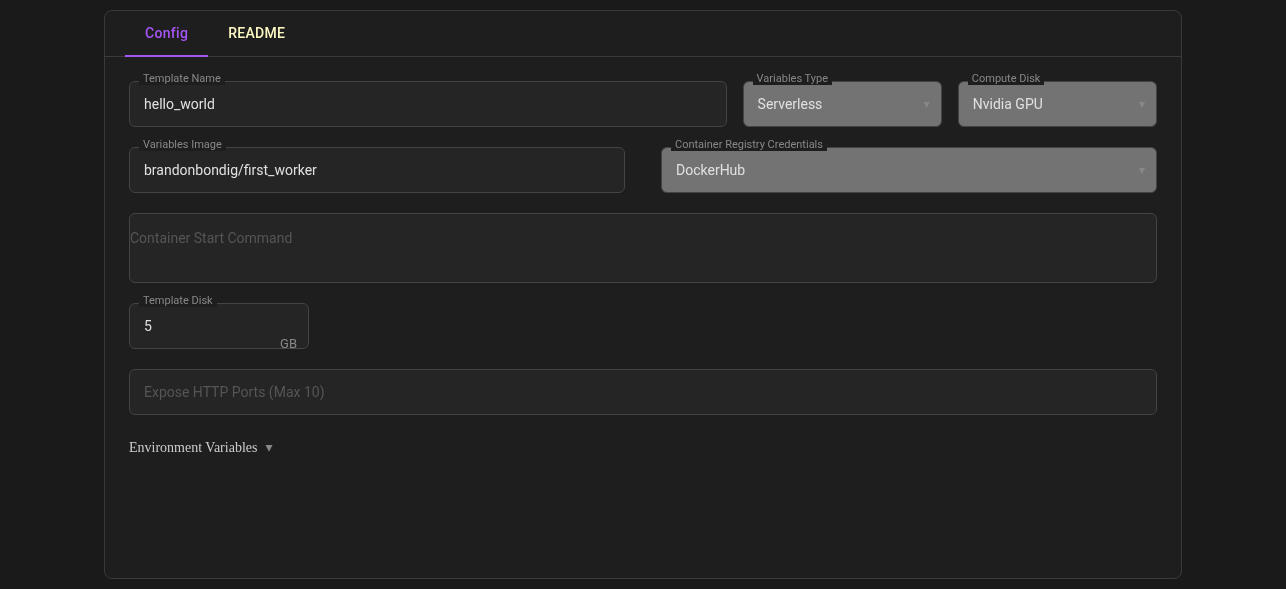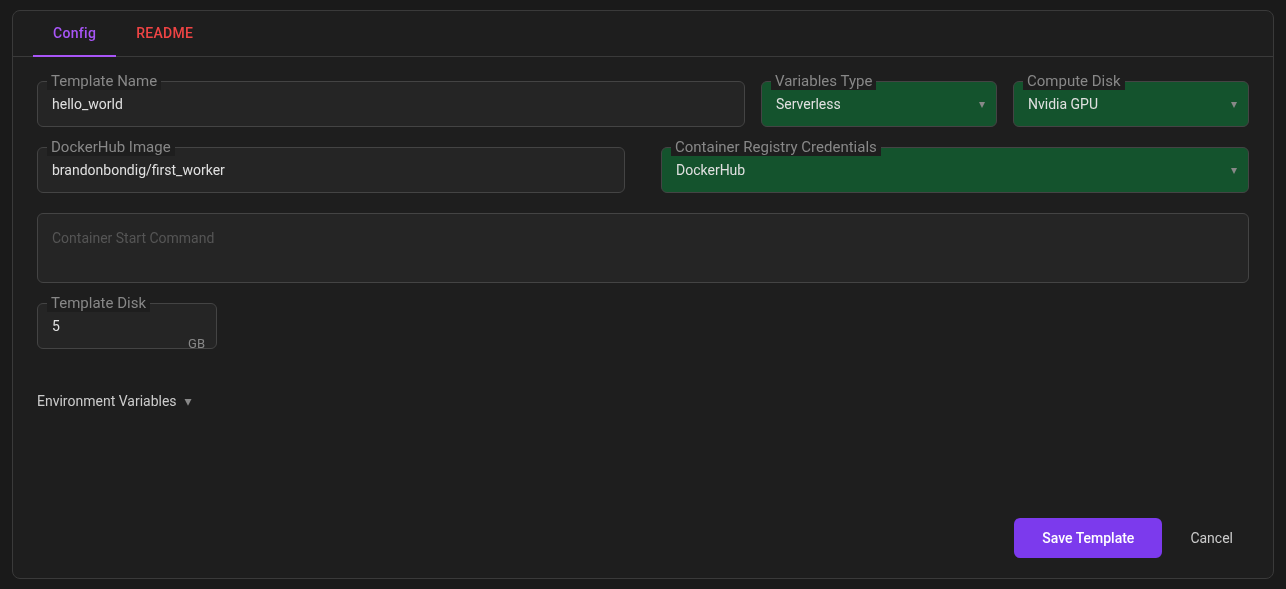--- a/index.html
+++ b/index.html
@@ -14,41 +14,41 @@
       color: #e0e0e0;
       width: 1286px;
       height: 589px;
       overflow: hidden;
     }
 
     .modal {
       background: #1e1e1e;
       border: 1px solid #3a3a3a;
       border-radius: 8px;
-      width: 1262px;
+      width: 1078px;
       margin: 10px auto;
       height: 569px;
       display: flex;
       flex-direction: column;
       overflow: hidden;
     }
 
     
     .tabs {
       display: flex;
       border-bottom: 1px solid #3a3a3a;
       padding: 0 20px;
       gap: 0;
     }
 
     .tab {
       padding: 14px 20px;
       font-size: 14px;
       font-weight: 500;
-      color: #ef4444;
+      color: #fef9c3;
       cursor: pointer;
       border-bottom: 2px solid transparent;
       margin-bottom: -1px;
       letter-spacing: 0.3px;
     }
 
     .tab.active {
       color: #a855f7;
       border-bottom: 2px solid #a855f7;
     }
@@ -75,21 +75,21 @@
       position: relative;
       flex: 1;
     }
 
     .field-label {
       position: absolute;
       top: -9px;
       left: 10px;
       background: #1e1e1e;
       padding: 0 4px;
-      font-size: 15px;
+      font-size: 11px;
       color: #888;
       pointer-events: none;
       z-index: 1;
     }
 
     .field-input {
       width: 100%;
       background: #252525;
       border: 1px solid #444;
       border-radius: 6px;
@@ -105,21 +105,21 @@
     .field-input::placeholder {
       color: #555;
     }
 
     .select-wrapper {
       position: relative;
     }
 
     .select-wrapper select {
       width: 100%;
-      background: #14532d;
+      background: #737373;
       border: 1px solid #444;
       border-radius: 6px;
       padding: 14px 40px 14px 14px;
       font-size: 14px;
       color: #e0e0e0;
       outline: none;
       appearance: none;
       -webkit-appearance: none;
       cursor: pointer;
       font-family: inherit;
@@ -139,21 +139,21 @@
     .textarea-wrapper {
       position: relative;
       border: 1px solid #444;
       border-radius: 6px;
       background: #252525;
     }
 
     .textarea-placeholder {
       position: absolute;
       top: 16px;
-      left: 14px;
+      left: 0;
       font-size: 14px;
       color: #555;
       pointer-events: none;
     }
 
     .field-textarea {
       width: 100%;
       background: transparent;
       border: none;
       border-radius: 6px;
@@ -195,20 +195,21 @@
       margin-top: 34px;
     }
 
     
     .env-row {
       display: flex;
       align-items: center;
       gap: 8px;
       cursor: pointer;
       padding: 4px 0;
+      font-family: Liberation Serif, serif;
     }
 
     .env-label {
       font-size: 14px;
       color: #ccc;
     }
 
     .env-chevron {
       color: #888;
       font-size: 14px;
@@ -281,21 +282,21 @@
             <option>CPU</option>
             <option>AMD GPU</option>
           </select>
           <span class="select-arrow">▾</span>
         </div>
       </div>
     </div>
 
     <div class="form-row">
       <div class="field-group" style="flex: 1;">
-        <span class="field-label">DockerHub Image</span>
+        <span class="field-label">Variables Image</span>
         <input class="field-input" type="text" value="brandonbondig/first_worker" style="">
       </div>
       <div class="field-group" style="flex: 1; margin-left: 20px;">
         <span class="field-label">Container Registry Credentials</span>
         <div class="select-wrapper">
           <select>
             <option>DockerHub</option>
             <option>GitHub</option>
             <option>Custom</option>
           </select>
@@ -315,27 +316,26 @@
       <div class="field-group" style="flex:0 0 auto; width:180px;">
         <span class="field-label">Template Disk</span>
         <div class="disk-input-wrapper">
           <input class="disk-input" type="text" value="5" style="">
           <span class="disk-unit">GB</span>
         </div>
       </div>
     </div>
 
     <div class="form-row">
+      <div class="field-group" style="flex:1;">
+        <input class="field-input" type="text" placeholder="Expose HTTP Ports (Max 10)" style="">
+      </div>
     </div>
 
     <div class="env-row">
       <span class="env-label">Environment Variables</span>
       <span class="env-chevron">▾</span>
     </div>
 
   </div>
 
-  <div class="footer">
-    <button class="btn-save">Save Template</button>
-    <button class="btn-cancel">Cancel</button>
-  </div>
 
 </div>
 
 </body></html>

